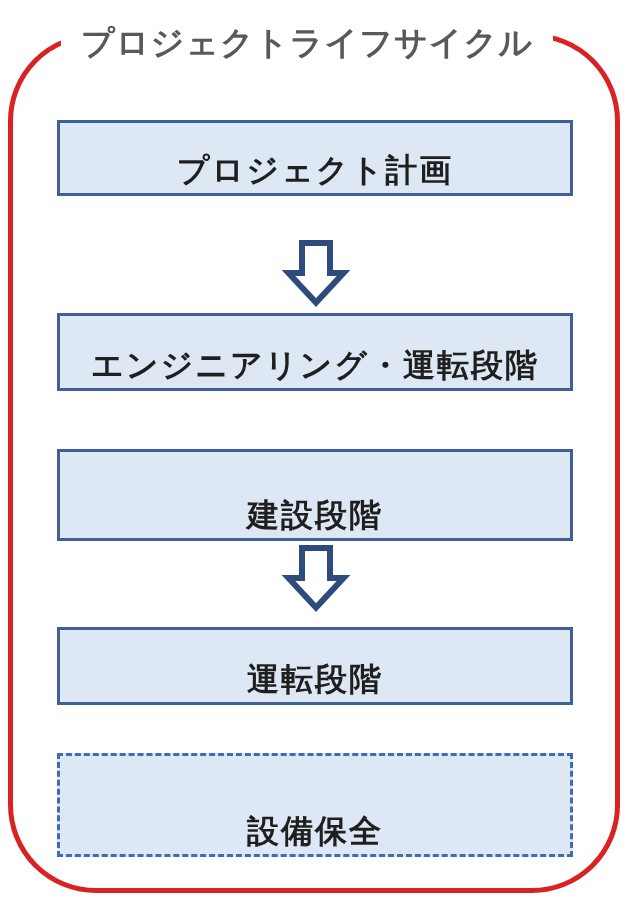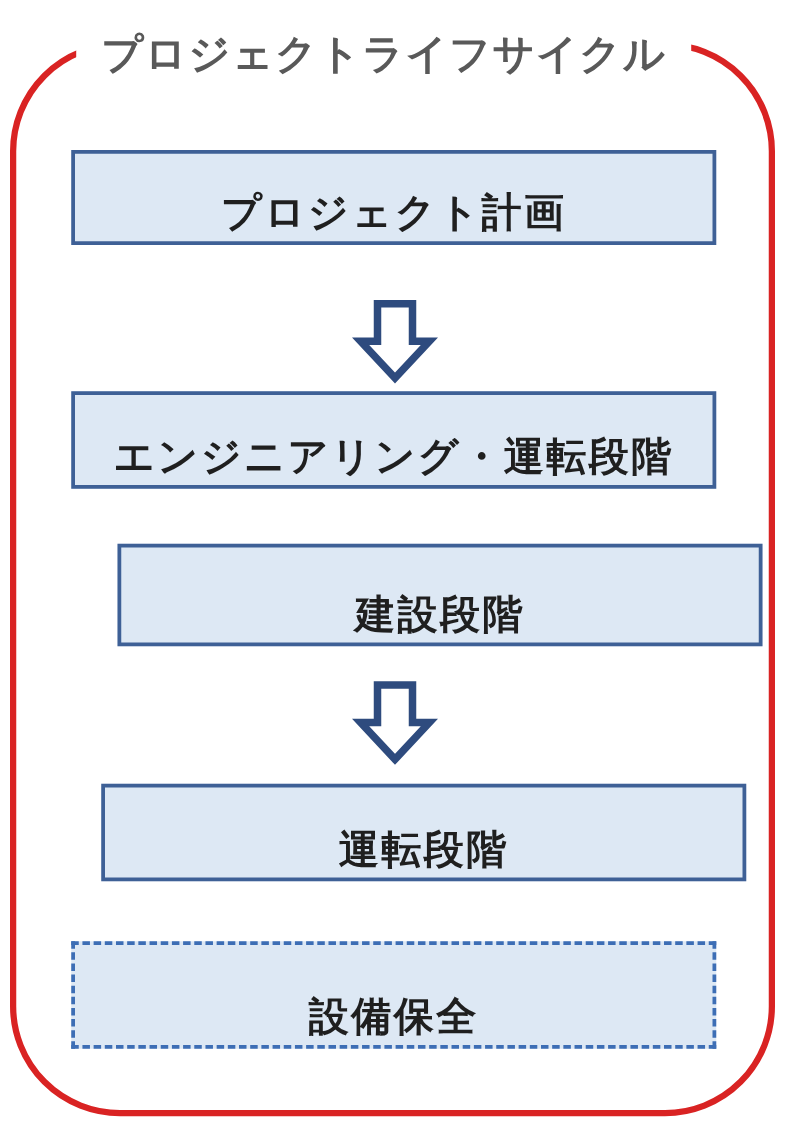--- a/index.html
+++ b/index.html
@@ -46,23 +46,23 @@
     justify-content: center;
     font-size: 32px;
     font-weight: bold;
     color: #1f1f1f;
     letter-spacing: 2px;
     z-index: 1;
   }
   .pbox.dashed { border: 3px dashed #3d6eb5; }
   .b1 { top: 120px; height: 76px; }
   .b2 { top: 313px; height: 78px; }
-  .b3 { top: 435px; height: 82px; margin-left: 37px; }
-  .b4 { top: 627px; height: 78px; margin-left: 24px; }
-  .b5 { top: 753px; height: 86px; }
+  .b3 { top: 449px; height: 92px; }
+  .b4 { top: 627px; height: 78px; }
+  .b5 { top: 753px; height: 104px; }
   .arrow {
     position: absolute;
     left: 285px;
     width: 62px;
     height: 66px;
     z-index: 1;
   }
   .a1 { top: 240px; }
   .a2 { top: 545px; }
   .arrow svg { display: block; width: 100%; height: 100%; overflow: visible; }

